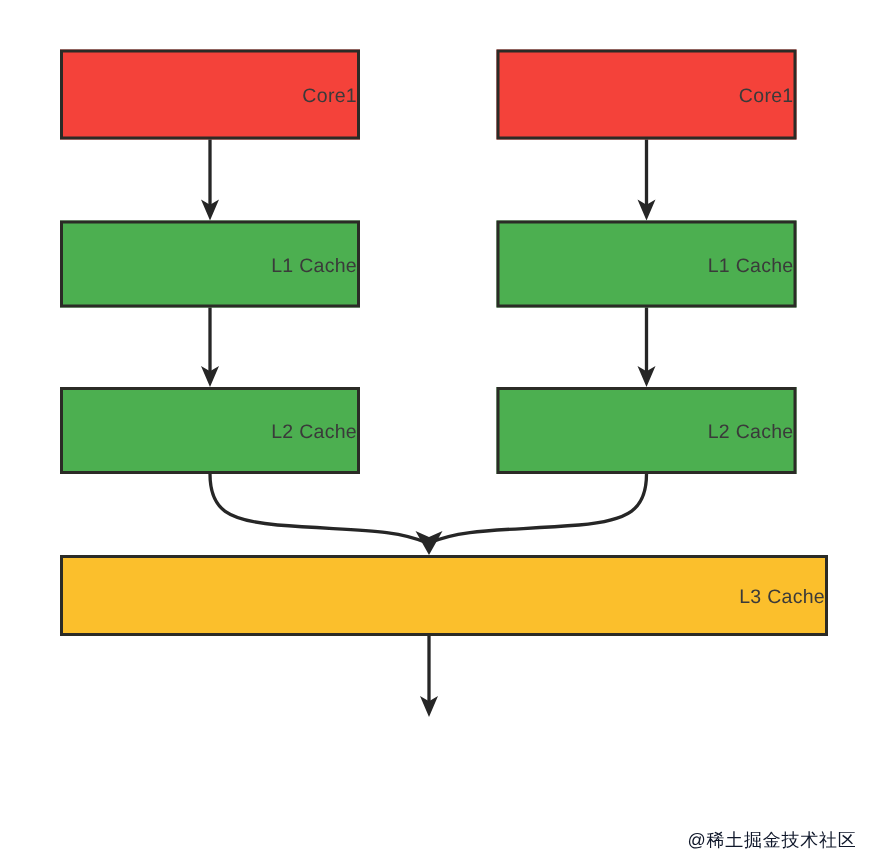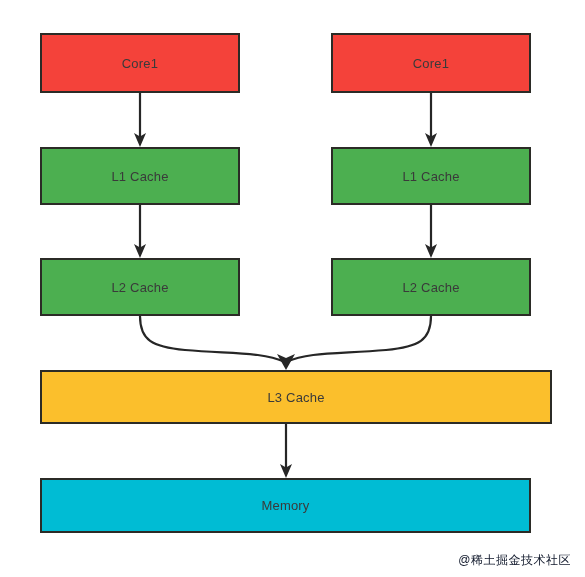--- a/index.html
+++ b/index.html
@@ -17,21 +17,21 @@
     position: relative;
     width: 585px;
     height: 577px;
   }
   .node {
     position: absolute;
     box-sizing: border-box;
     border: 2px solid #2b2b26;
     display: flex;
     align-items: center;
-    justify-content: center;
+    justify-content: flex-end;
   }
   .node-label {
     font-size: 13px;
     color: #3a3a3a;
     letter-spacing: 0.2px;
     line-height: 1;
     user-select: none;
   }
   
   #node-core-left   { left: 40px;  top: 33px;  width: 200px; height: 60px; }
@@ -96,23 +96,20 @@
   </div>
 
   <div class="node" id="node-l2-right" style="background:#4caf50;">
     <span class="node-label">L2 Cache</span>
   </div>
 
   <div class="node" id="node-l3" style="background:#fbbf2c;">
     <span class="node-label">L3 Cache</span>
   </div>
 
-  <div class="node" id="node-memory" style="background:#00bcd4;">
-    <span class="node-label">Memory</span>
-  </div>
 
   <svg id="edge-layer" viewBox="0 0 585 577" xmlns="http://www.w3.org/2000/svg">
 
     <g>
       <path class="edge-path" d="M 140 93 L 140 138"></path>
       <path class="edge-head" d="M 140 147 L 134 133 L 140 136.5 L 146 133 Z"></path>
     </g>
 
     <g>
       <path class="edge-path" d="M 431 93 L 431 138"></path>

